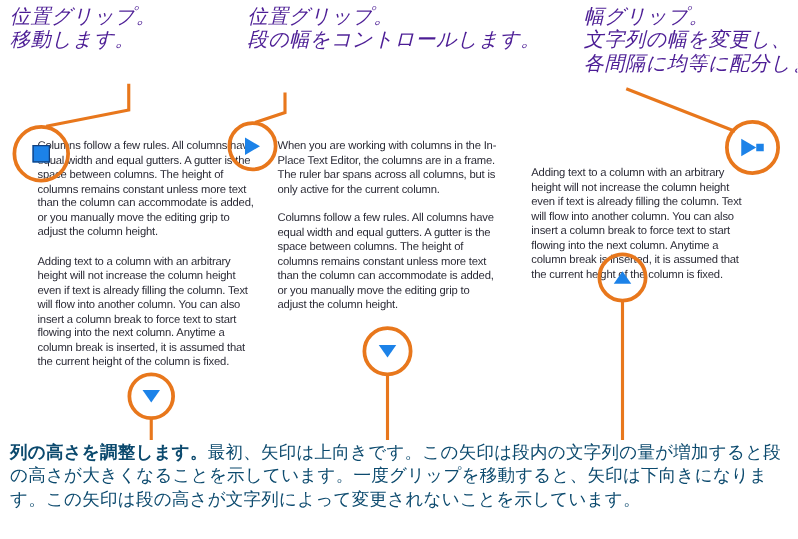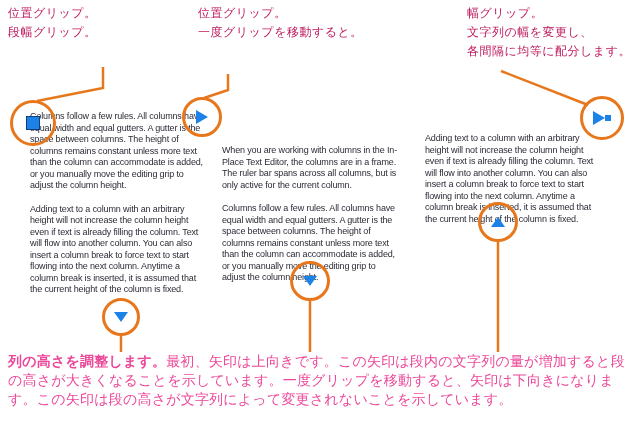--- a/index.html
+++ b/index.html
@@ -2,81 +2,82 @@
 <html><head>
 <meta charset="utf-8">
 <style>
   html,body{margin:0;padding:0;background:#ffffff;}
   .canvas{
     position:relative;width:638px;height:431px;background:#ffffff;overflow:hidden;
     font-family:"Liberation Sans","DejaVu Sans",sans-serif;
   }
   .leader-layer{position:absolute;left:0;top:0;width:638px;height:431px;}
   .callout{
-    position:absolute;color:#be185d;font-size:12px;line-height:19px;letter-spacing:.5px;
+    position:absolute;color:#4c1d95;font-size:16px;line-height:19px;letter-spacing:.5px;
     white-space:nowrap;
+    font-style:italic;
   }
   .eng-col{
     position:absolute;color:#2B2B36;font-size:9px;line-height:11.5px;letter-spacing:-0.15px;
   }
   .eng-col p{margin:0 0 12px 0;padding:0;}
   .grip-circle{
     position:absolute;box-sizing:border-box;border:3px solid #E8771C;border-radius:50%;
     background:transparent;display:flex;align-items:center;justify-content:center;
   }
   .grip-square{
     width:14px;height:14px;background:#1C82E8;border:1px solid #123F7C;box-sizing:border-box;
   }
   .tri-right{width:0;height:0;border-top:7px solid transparent;border-bottom:7px solid transparent;border-left:12px solid #1C82E8;}
   .tri-down {width:0;height:0;border-left:7px solid transparent;border-right:7px solid transparent;border-top:10px solid #1C82E8;}
   .tri-up   {width:0;height:0;border-left:7px solid transparent;border-right:7px solid transparent;border-bottom:10px solid #1C82E8;}
   .arrow-right{display:flex;align-items:center;}
   .arrow-stub{width:6px;height:6px;background:#1C82E8;margin-left:0;}
   .caption{
-    position:absolute;left:8px;top:352px;width:626px;color:#ec4899;
+    position:absolute;left:8px;top:352px;width:626px;color:#0c4a6e;
     font-size:14px;line-height:19px;letter-spacing:.2px;
   }
   .caption .lead{font-weight:bold;}
 </style>
 </head>
 <body>
 
 <div class="canvas">
 
   <svg class="leader-layer" width="638" height="431" viewBox="0 0 638 431">
     <polyline points="103,67 103,88 37,101" fill="none" stroke="#E8771C" stroke-width="2.5"></polyline>
     <polyline points="228,74 228,90 204,98" fill="none" stroke="#E8771C" stroke-width="2.5"></polyline>
     <polyline points="501,71 588,105" fill="none" stroke="#E8771C" stroke-width="2.5"></polyline>
     <polyline points="121,334 121,352" fill="none" stroke="#E8771C" stroke-width="2.5"></polyline>
     <polyline points="310,299 310,352" fill="none" stroke="#E8771C" stroke-width="2.5"></polyline>
     <polyline points="498,240 498,352" fill="none" stroke="#E8771C" stroke-width="2.5"></polyline>
   </svg>
 
   <div class="callout" style="left:8px;top:4px;">
     <div>位置グリップ。</div>
-    <div>段幅グリップ。</div>
+    <div>移動します。</div>
   </div>
 
   <div class="callout" style="left:198px;top:4px;">
     <div>位置グリップ。</div>
-    <div>一度グリップを移動すると。</div>
+    <div>段の幅をコントロールします。</div>
   </div>
 
   <div class="callout" style="left:427px;top:4px;margin-left:40px;">
     <div>幅グリップ。</div>
     <div>文字列の幅を変更し、</div>
     <div>各間隔に均等に配分します。</div>
   </div>
 
   <div class="eng-col" style="left:30px;top:111px;width:176px;">
     <p>Columns follow a few rules. All columns have equal width and equal gutters. A gutter is the space between columns. The height of columns remains constant unless more text than the column can accommodate is added, or you manually move the editing grip to adjust the column height.</p>
     <p>Adding text to a column with an arbitrary height will not increase the column height even if text is already filling the column. Text will flow into another column. You can also insert a column break to force text to start flowing into the next column. Anytime a column break is inserted, it is assumed that the current height of the column is fixed.</p>
   </div>
 
-  <div class="eng-col" style="left:222px;top:111px;width:176px;margin-top:34px;">
+  <div class="eng-col" style="left:222px;top:111px;width:176px;">
     <p>When you are working with columns in the In-Place Text Editor, the columns are in a frame. The ruler bar spans across all columns, but is only active for the current column.</p>
     <p>Columns follow a few rules. All columns have equal width and equal gutters. A gutter is the space between columns. The height of columns remains constant unless more text than the column can accommodate is added, or you manually move the editing grip to adjust the column height.</p>
   </div>
 
   <div class="eng-col" style="left:425px;top:133px;width:176px;">
     <p>Adding text to a column with an arbitrary height will not increase the column height even if text is already filling the column. Text will flow into another column. You can also insert a column break to force text to start flowing into the next column. Anytime a column break is inserted, it is assumed that the current height of the column is fixed.</p>
   </div>
 
   <div class="grip-circle" style="left:10px;top:100px;width:46px;height:46px;">
     <span class="grip-square"></span>

